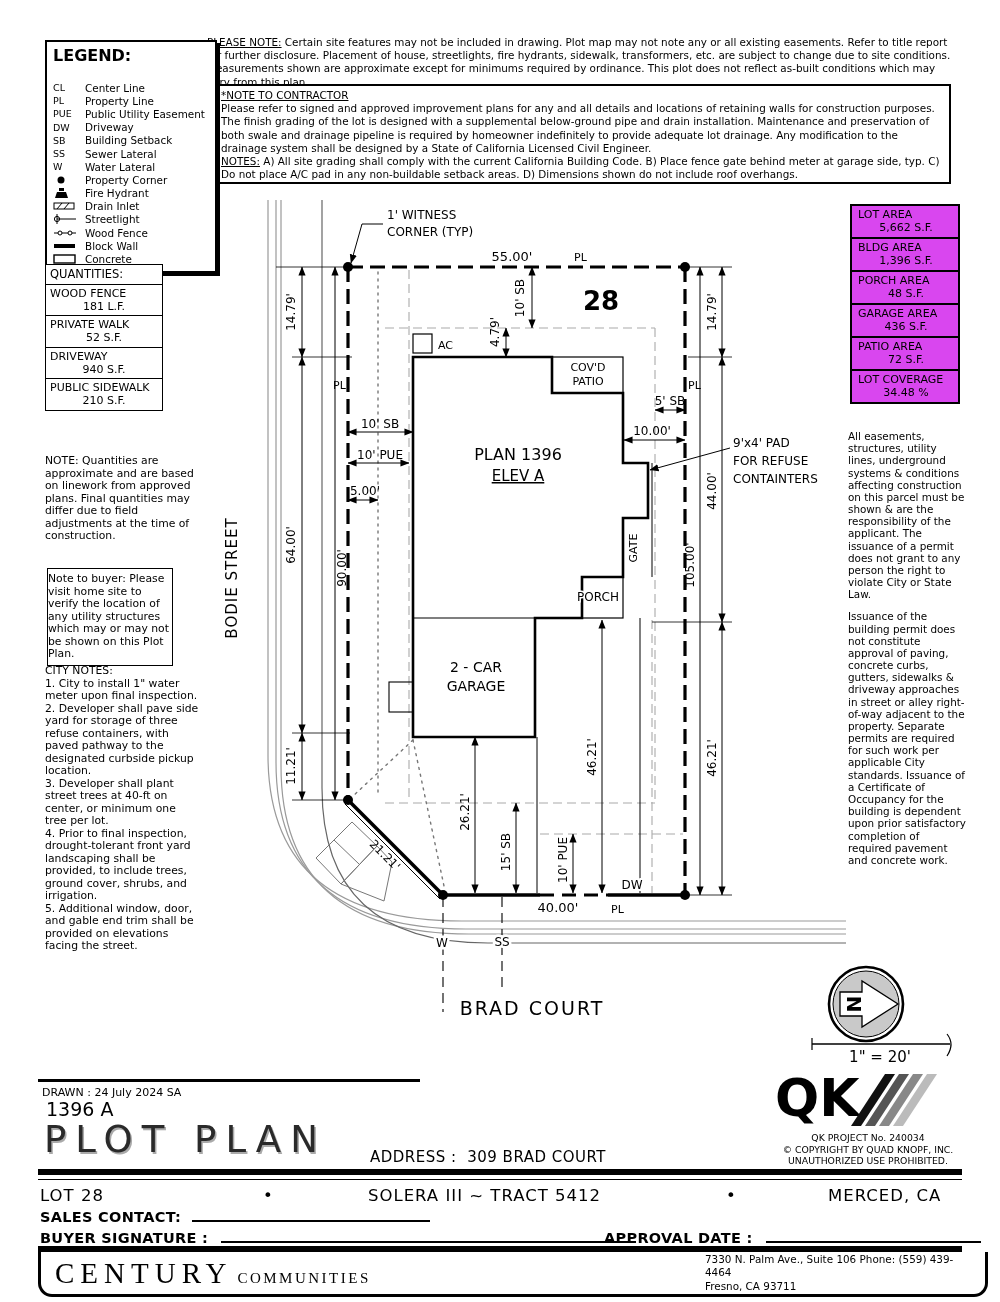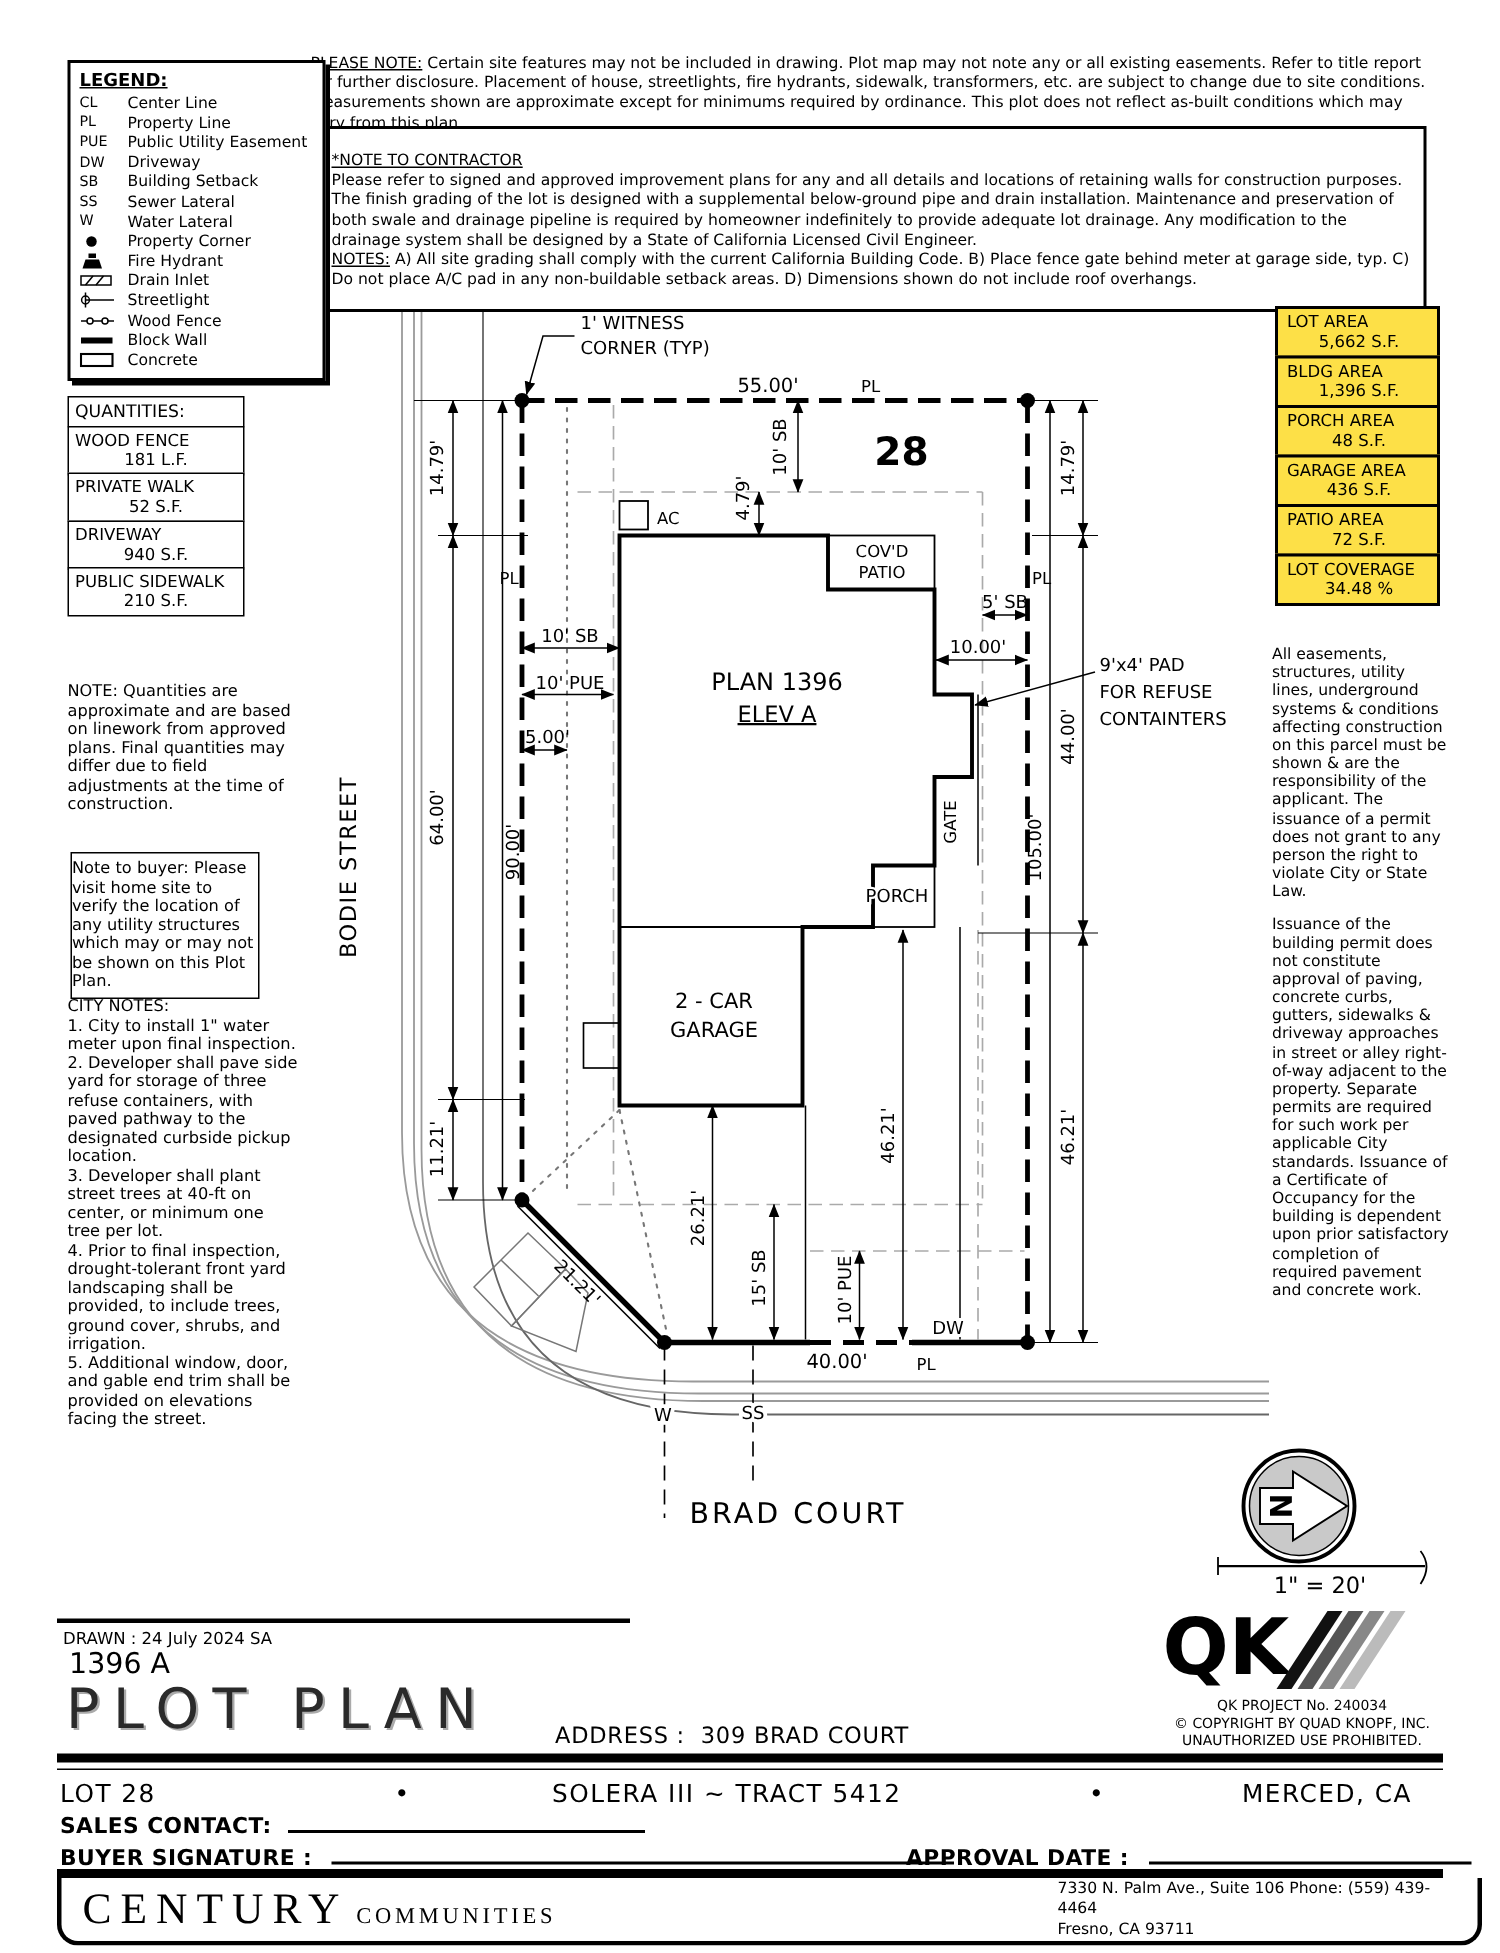--- a/index.html
+++ b/index.html
@@ -7,30 +7,30 @@
          font-family:"DejaVu Sans",sans-serif;color:#000;overflow:hidden;}
   .abs{position:absolute;}
   svg text{font-family:"DejaVu Sans",sans-serif;fill:#000;}
   .u{text-decoration:underline;}
   .note{font-size:10.4px;line-height:1.27;}
   .smallnote{font-size:10.8px;line-height:1.16;margin-top:25px;}
   .box{border:2px solid #000;background:#fff;}
   
   .legend{left:45px;top:40px;width:156px;padding:4px 6px 5px 6px;
           box-shadow:3px 3px 0 #000;font-size:10.4px;}
-  .legend-title{font-weight:bold;text-decoration:underline;margin-bottom:2px;font-size:12px;}
+  .legend-title{font-weight:bold;margin-bottom:16px;font-size:16px;}
   .lrow{display:flex;align-items:center;height:13.2px;}
   .lsym{width:32px;flex:0 0 32px;font-size:9.5px;display:flex;align-items:center;}
   
   .qtable{left:45px;top:266px;width:118px;font-size:11px;}
   .qcell{border:1.6px solid #000;margin-top:-1.6px;padding:2px 4px 3px 4px;background:#fff;}
   .qhead{font-size:11.5px;}
   .qval{text-align:center;}
   .atable{left:850px;top:206px;width:110px;font-size:11px;}
-  .acell{border:2px solid #000;margin-top:-2px;padding:2px 4px 3px 6px;background:#fde047;}
+  .acell{border:2px solid #000;margin-top:-2px;padding:2px 4px 3px 6px;background:#d946ef;}
   .aval{text-align:center;}
   
   .bar{background:#000;}
   .sig-line{display:inline-block;border-bottom:2.6px solid #000;height:12px;vertical-align:baseline;}
   .blabel{font-weight:bold;font-size:14.5px;letter-spacing:0.3px;}
   .lotrow{font-size:16.5px;letter-spacing:1px;}
   .brand-serif{font-family:"Liberation Serif","DejaVu Serif",serif;}
 </style>
 </head>
 <body>
@@ -200,21 +200,21 @@
     <line x1="812" y1="1038" x2="812" y2="1050" stroke-width="1.2"></line>
     <path d="M947,1034 Q955,1044 947,1056" stroke-width="1.2"></path>
     <text x="880" y="1062" text-anchor="middle" font-size="15" stroke="none">1" = 20'</text>
   </g>
 </svg>
 
 <div class="abs note" style="left:207px;top:36px;width:745px;">
   <span class="u">PLEASE NOTE:</span><span> Certain site features may not be included in drawing.  Plot map may not note any or all existing easements. Refer to title report for further disclosure.  Placement of house, streetlights, fire hydrants, sidewalk, transformers, etc. are subject to change due to site conditions.  Measurements shown are approximate except for minimums required by ordinance.  This plot does not reflect as-built conditions which may vary from this plan.</span>
 </div>
 
-<div class="abs box note" style="left:213px;top:84px;width:722px;height:90px;padding:15px 6px;">
+<div class="abs box note" style="left:213px;top:84px;width:722px;height:90px;padding:3px 6px;">
   <div class="u">*NOTE TO CONTRACTOR</div>
   <div>Please refer to signed and approved improvement plans for any and all details and locations of retaining walls for construction purposes.</div>
   <div>The finish grading of the lot is designed with a supplemental below-ground pipe and drain installation.  Maintenance and preservation of both swale and drainage pipeline is required by homeowner indefinitely to provide adequate lot drainage.  Any modification to the drainage system shall be designed by a State of California Licensed Civil Engineer.</div>
   <div><span class="u">NOTES:</span><span> A) All site grading shall comply with the current California Building Code.  B) Place fence gate behind meter at garage side, typ.  C) Do not place A/C pad in any non-buildable setback areas.  D) Dimensions shown do not include roof overhangs.</span></div>
 </div>
 
 <div class="abs box legend">
   <div class="legend-title">LEGEND:</div>
   <div class="lrow">
         <span class="lsym">CL</span>

